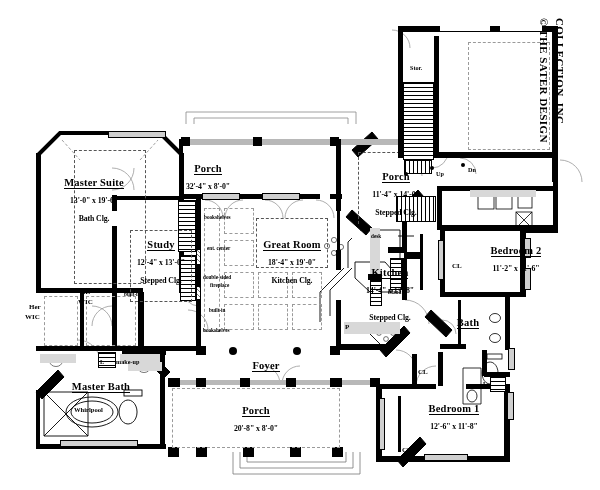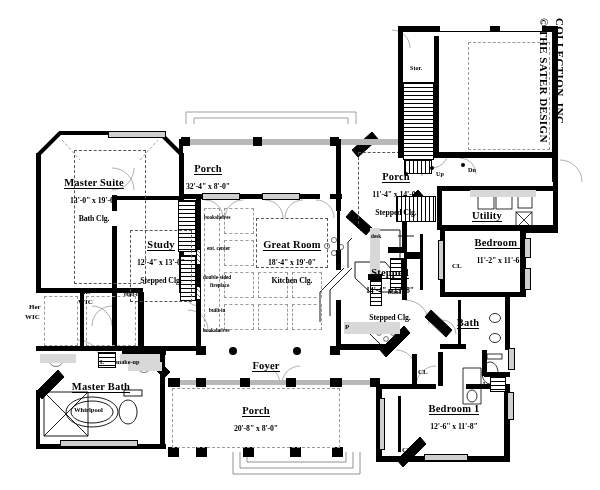--- a/index.html
+++ b/index.html
@@ -367,29 +367,29 @@
     <span class="rclg">Kitchen Clg.</span>
   </div>
 
   <div class="lbl" style="left:336px;top:166px;width:120px;">
     <span class="rname">Porch</span><br>
     <span class="rdim">11'-4" x 14'-0"</span><br>
     <span class="rclg">Stepped Clg.</span>
   </div>
 
   <div class="lbl" style="left:334px;top:262px;width:112px;">
-    <span class="rname">Stepped</span><br>
+    <span class="rname">Kitchen</span><br>
     <span class="rdim">14'-4" x 13'-8"</span>
   </div>
   <div class="lbl" style="left:334px;top:306px;width:112px;">
     <span class="rclg">Stepped Clg.</span>
   </div>
 
 
-  <div class="lbl" style="left:444px;top:232px;width:112px;">
+  <div class="lbl" style="left:444px;top:240px;width:112px;padding-left:16px;">
     <span class="rname">Bedroom 2</span><br>
     <span class="rdim">11'-2" x 11'-6"</span>
   </div>
 
   <div class="lbl" style="left:398px;top:398px;width:112px;">
     <span class="rname">Bedroom 1</span><br>
     <span class="rdim">12'-6" x 11'-8"</span>
   </div>
 
   <div class="lbl" style="left:196px;top:400px;width:120px;">
@@ -398,23 +398,20 @@
   </div>
 
   <div class="lbl" style="left:38px;top:376px;width:126px;">
     <span class="rname">Master Bath</span>
   </div>
 
   <div class="lbl" style="left:226px;top:355px;width:80px;">
     <span class="rname">Foyer</span>
   </div>
 
-  <div class="lbl" style="left:442px;top:205px;width:90px;">
-    <span class="rname">Utility</span>
-  </div>
 
   <div class="lbl" style="left:438px;top:312px;width:60px;">
     <span class="rname">Bath</span>
   </div>
 
   <div class="mini" style="left:29px;top:303px;">Her</div>
   <div class="mini" style="left:25px;top:313px;">WIC</div>
   <div class="mini" style="left:80px;top:288px;">His</div>
   <div class="mini" style="left:78px;top:298px;">WIC</div>
 

